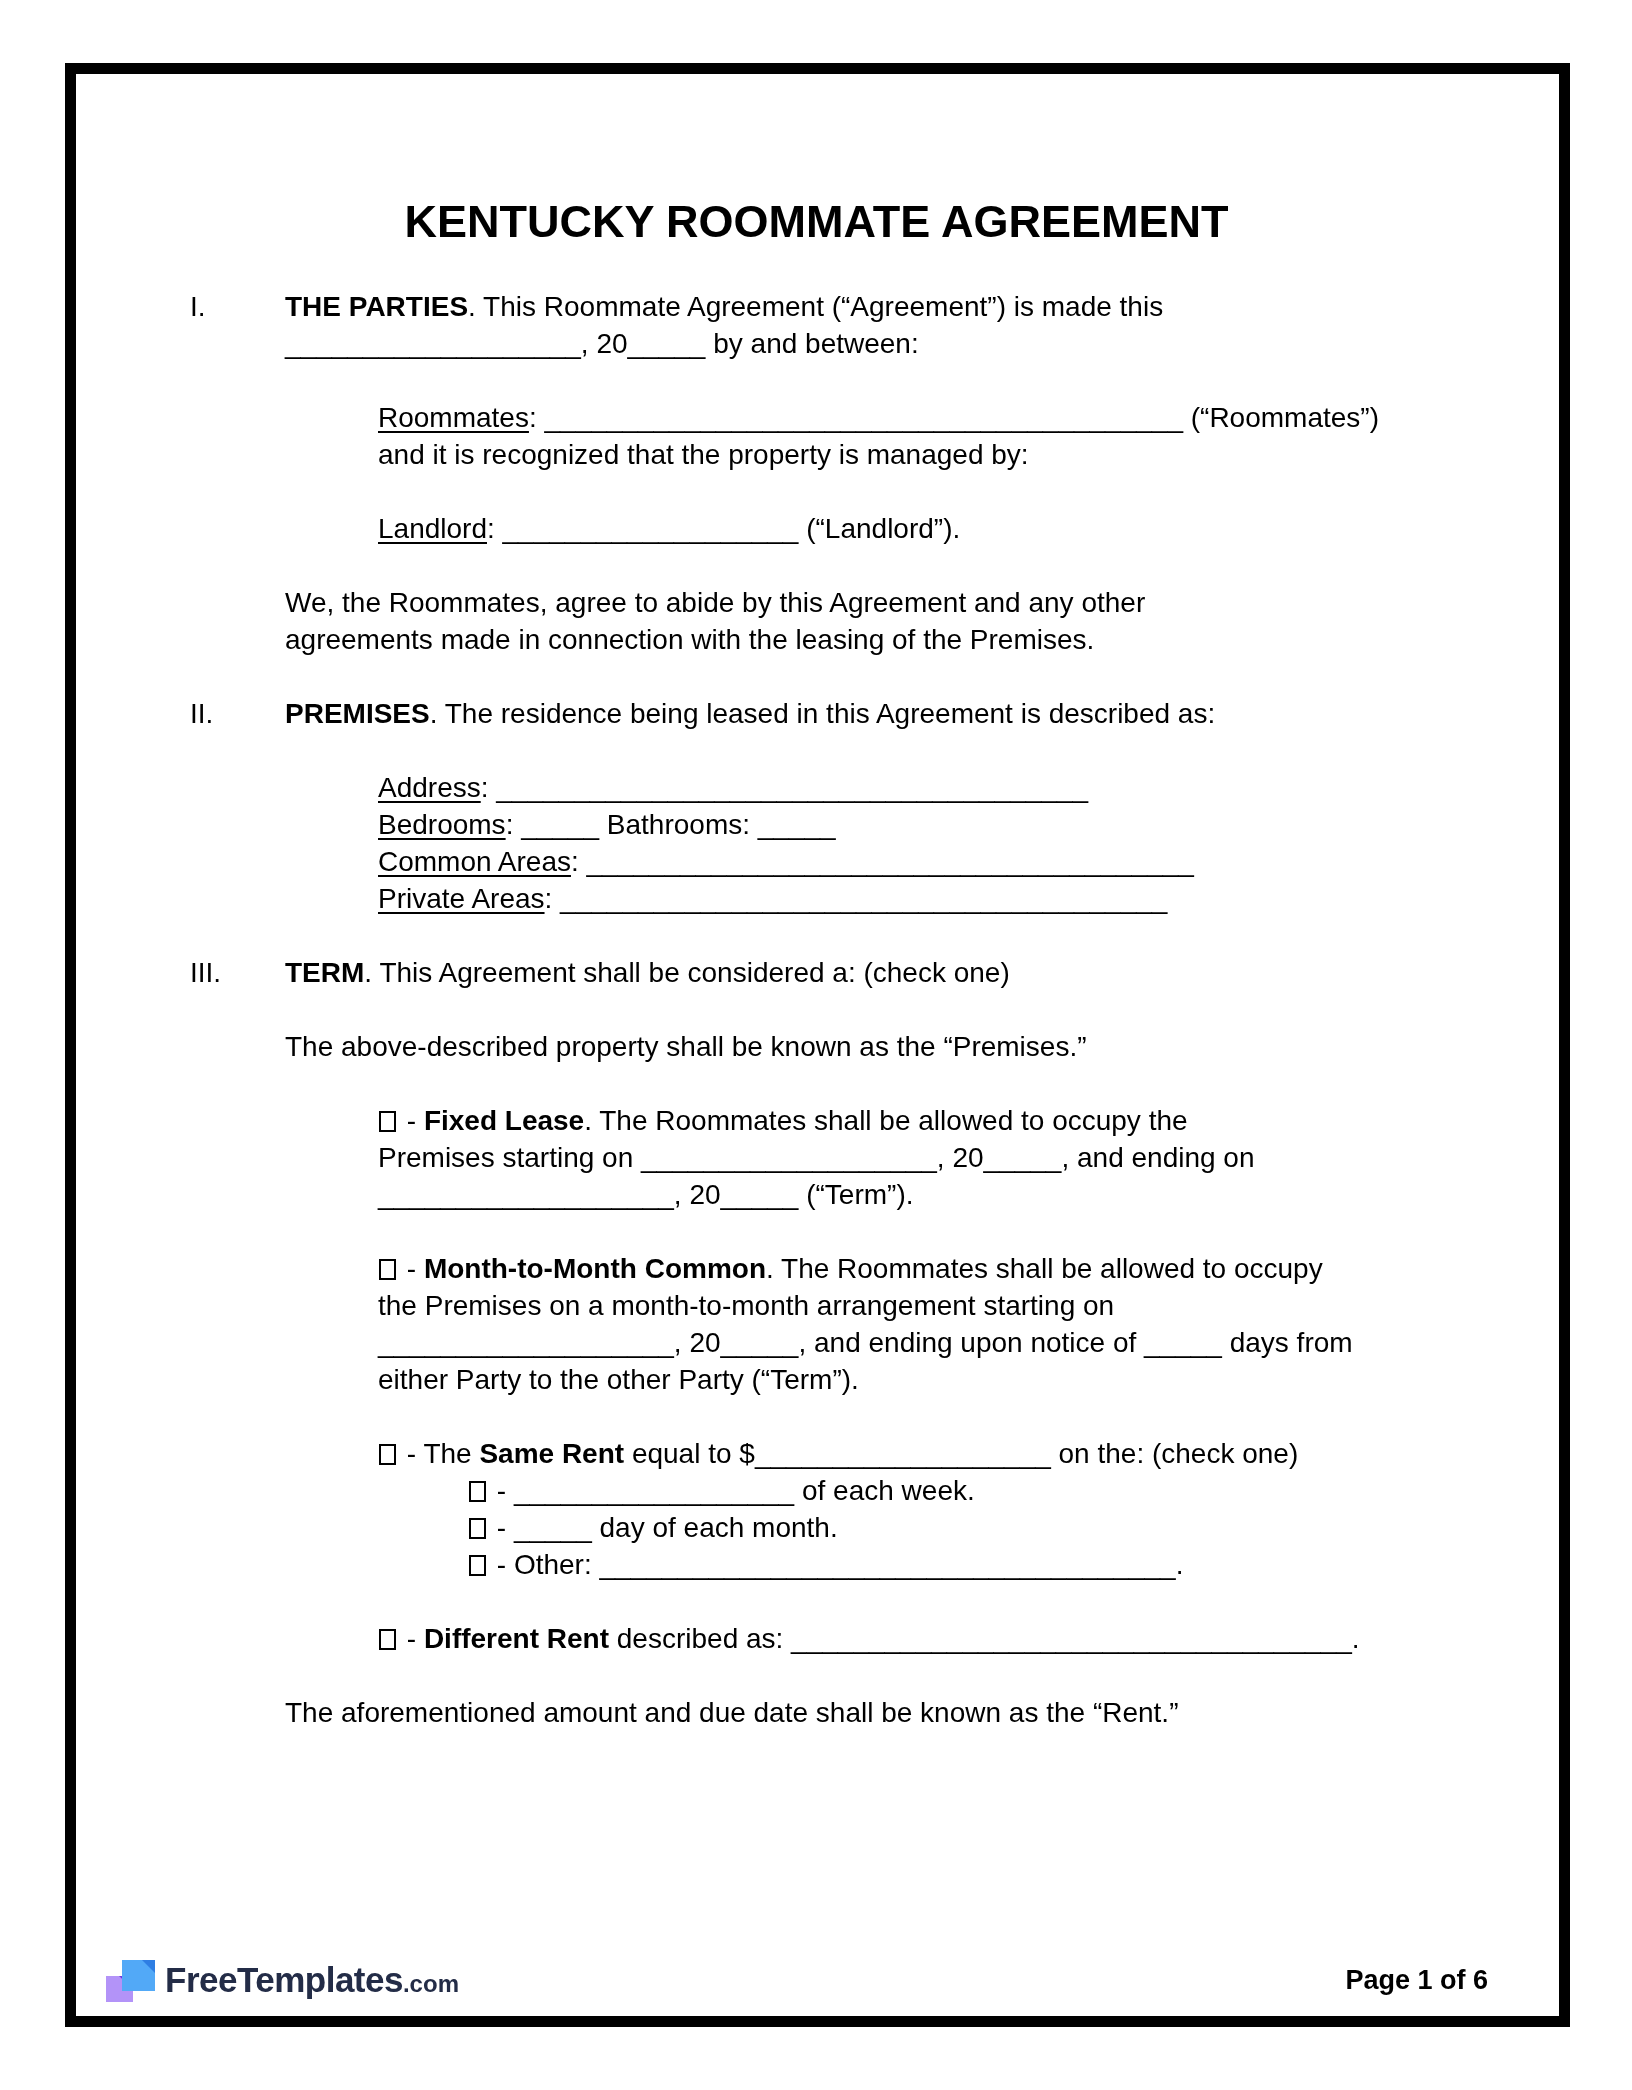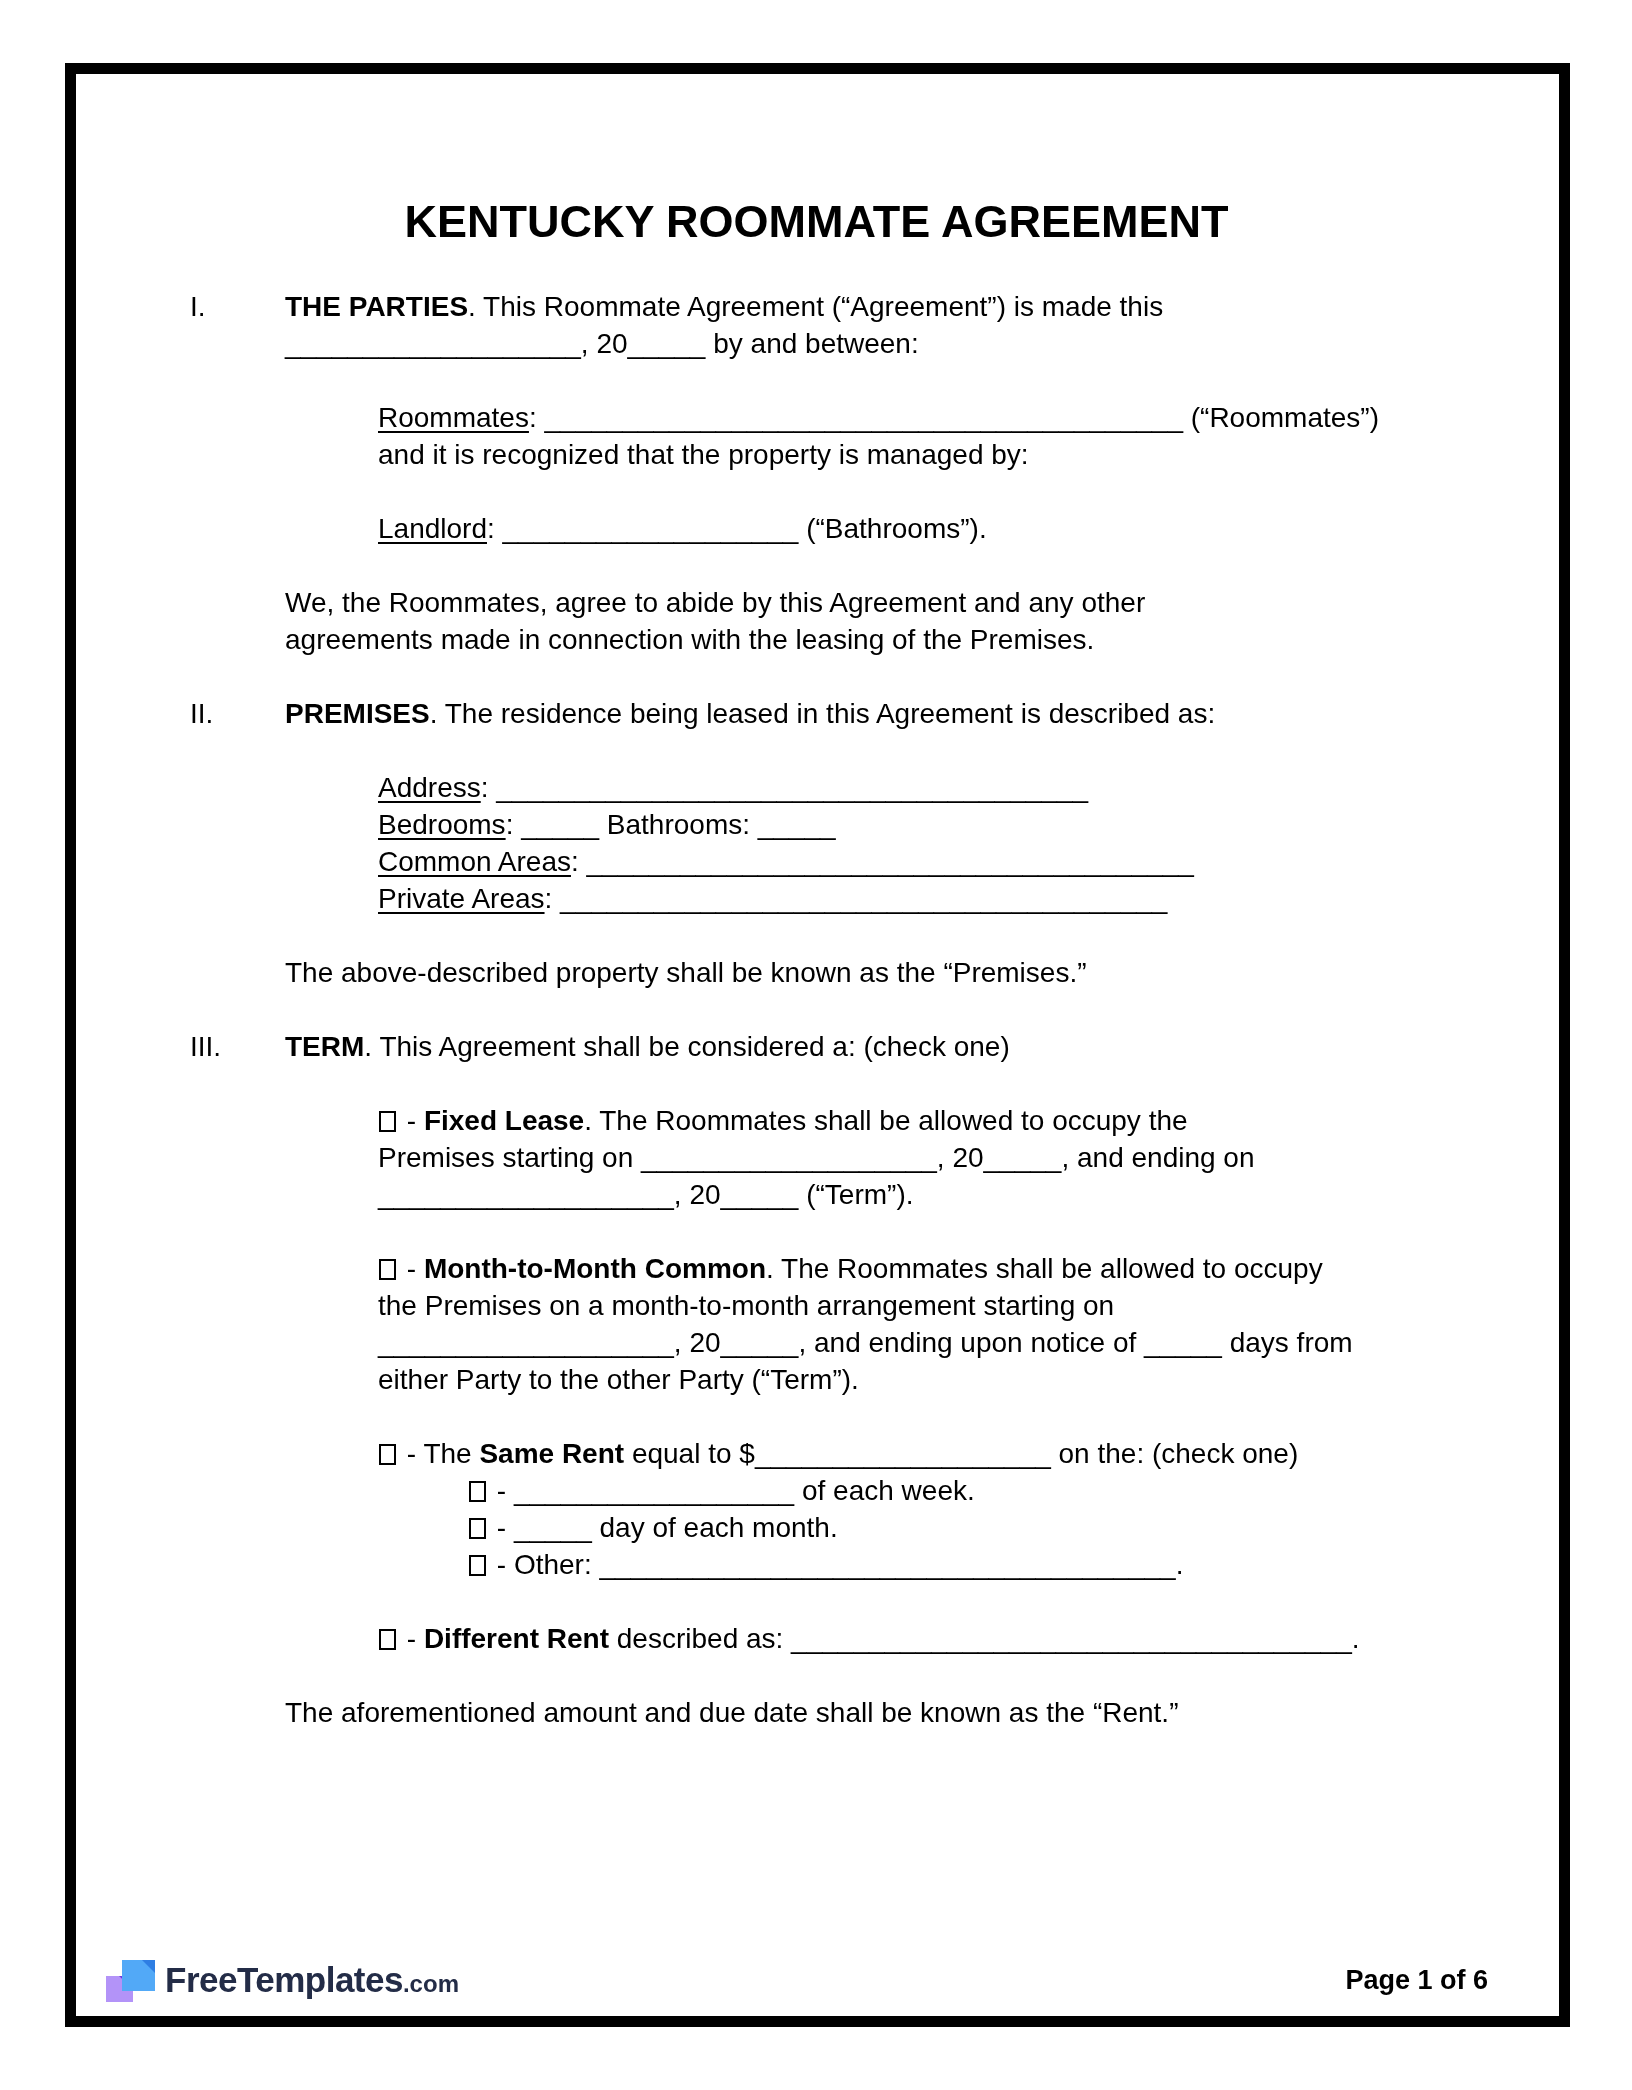--- a/index.html
+++ b/index.html
@@ -50,42 +50,42 @@
         <div class="block">
           <span class="num">I.</span>
           <div class="line ind-0"><span class="b ">THE PARTIES</span><span class="">. This Roommate Agreement (“Agreement”) is made this</span></div>
           <div class="line ind-0"><span class="">___________________, 20_____ by and between:</span></div>
         </div>
         <div class="block">
           <div class="line ind-1"><span class="u">Roommates</span><span class="">: _________________________________________ (“Roommates”)</span></div>
           <div class="line ind-1"><span class="">and it is recognized that the property is managed by:</span></div>
         </div>
         <div class="block">
-          <div class="line ind-1"><span class="u">Landlord</span><span class="">: ___________________ (“Bathrooms”).</span></div>
+          <div class="line ind-1"><span class="u">Landlord</span><span class="">: ___________________ (“Landlord”).</span></div>
         </div>
         <div class="block">
           <div class="line ind-0"><span class="">We, the Roommates, agree to abide by this Agreement and any other</span></div>
           <div class="line ind-0"><span class="">agreements made in connection with the leasing of the Premises.</span></div>
         </div>
         <div class="block">
           <span class="num">II.</span>
           <div class="line ind-0"><span class="b ">PREMISES</span><span class="">. The residence being leased in this Agreement is described as:</span></div>
         </div>
         <div class="block">
           <div class="line ind-1"><span class="u">Address</span><span class="">: ______________________________________</span></div>
           <div class="line ind-1"><span class="u">Bedrooms</span><span class="">: _____ Bathrooms: _____</span></div>
           <div class="line ind-1"><span class="u">Common Areas</span><span class="">: _______________________________________</span></div>
           <div class="line ind-1"><span class="u">Private Areas</span><span class="">: _______________________________________</span></div>
         </div>
         <div class="block">
-          <div class="line ind-0"><span class="">The above-described property shall be known as the “Premises.”</span></div>
+          <span class="num">III.</span>
+          <div class="line ind-0"><span class="b ">TERM</span><span class="">. This Agreement shall be considered a: (check one)</span></div>
         </div>
         <div class="block">
-          <span class="num">III.</span>
-          <div class="line ind-0"><span class="b ">TERM</span><span class="">. This Agreement shall be considered a: (check one)</span></div>
+          <div class="line ind-0"><span class="">The above-described property shall be known as the “Premises.”</span></div>
         </div>
         <div class="block">
           <div class="line ind-1"><span class="checkbox"></span><span class=""> - </span><span class="b ">Fixed Lease</span><span class="">. The Roommates shall be allowed to occupy the</span></div>
           <div class="line ind-1"><span class="">Premises starting on ___________________, 20_____, and ending on</span></div>
           <div class="line ind-1"><span class="">___________________, 20_____ (“Term”).</span></div>
         </div>
         <div class="block">
           <div class="line ind-1"><span class="checkbox"></span><span class=""> - </span><span class="b ">Month-to-Month Common</span><span class="">. The Roommates shall be allowed to occupy</span></div>
           <div class="line ind-1"><span class="">the Premises on a month-to-month arrangement starting on</span></div>
           <div class="line ind-1"><span class="">___________________, 20_____, and ending upon notice of _____ days from</span></div>

